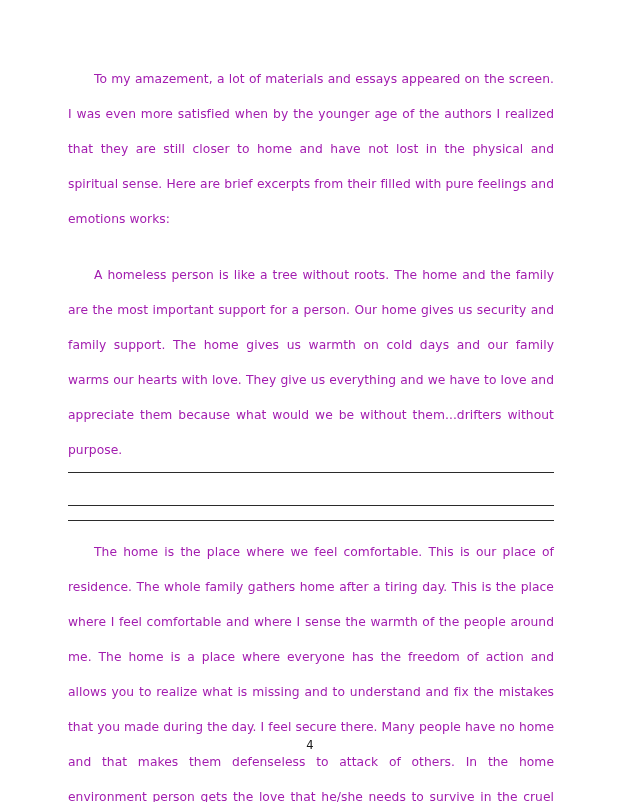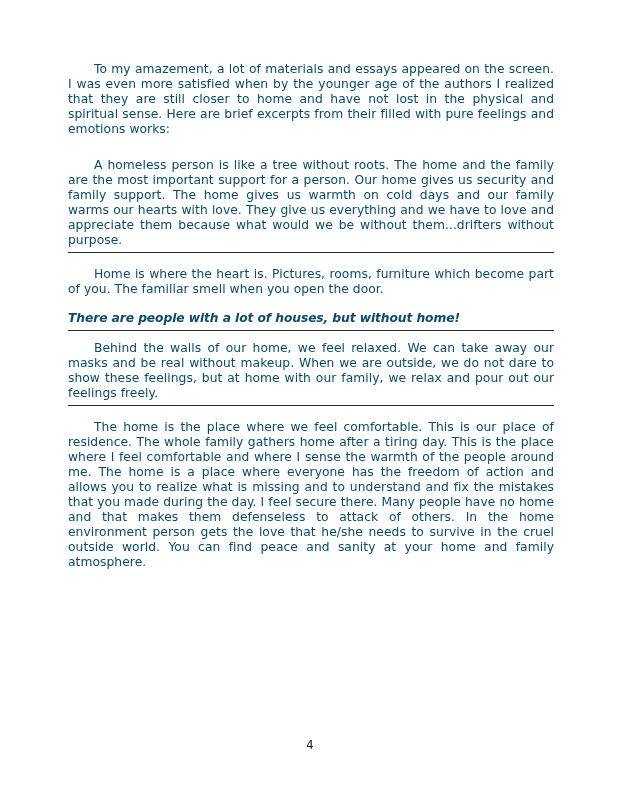--- a/index.html
+++ b/index.html
@@ -26,23 +26,23 @@
   .content {
     position: absolute;
     left: 68px;
     top: 62px;
     width: 486px;
   }
   p {
     margin: 0;
     text-align: justify;
     font-size: 12.3px;
-    line-height: 15px;
+    line-height: 35px;
     letter-spacing: 0.05px;
-    color: #0c4a6e;
+    color: #a21caf;
   }
   p.body-upright {
     font-style: normal;
     text-indent: 26px;
   }
   p.quote {
     text-indent: 26px;
   }
   p.quote-strong {
     font-style: italic;
@@ -86,33 +86,30 @@
     <div class="gap-lg"></div>
 
     <p class="quote">A homeless person is like a tree without roots. The home and the family are the most important support for a person. Our home gives us security and family support. The home gives us warmth on cold days and our family warms our hearts with love. They give us everything and we have to love and appreciate them because what would we be without them...drifters without purpose.</p>
 
     <div class="rule-wrap">
       <hr class="rule">
     </div>
 
     <div class="gap-md"></div>
 
-    <p class="quote">Home is where the heart is. Pictures, rooms, furniture which become part of you. The familiar smell when you open the door.</p>
 
     <div class="gap-md"></div>
 
-    <p class="quote-strong">There are people with a lot of houses, but without home!</p>
 
     <div class="rule-wrap">
       <hr class="rule">
     </div>
 
     <div class="gap-sm"></div>
 
-    <p class="quote">Behind the walls of our home, we feel relaxed. We can take away our masks and be real without makeup. When we are outside, we do not dare to show these feelings, but at home with our family, we relax and pour out our feelings freely.</p>
 
     <div class="rule-wrap">
       <hr class="rule">
     </div>
 
     <div class="gap-md"></div>
 
     <p class="quote">The home is the place where we feel comfortable. This is our place of residence. The whole family gathers home after a tiring day. This is the place where I feel comfortable and where I sense the warmth of the people around me. The home is a place where everyone has the freedom of action and allows you to realize what is missing and to understand and fix the mistakes that you made during the day. I feel secure there. Many people have no home and that makes them defenseless to attack of others. In the home environment person gets the love that he/she needs to survive in the cruel outside world. You can find peace and sanity at your home and family atmosphere.</p>
 
   </div>

